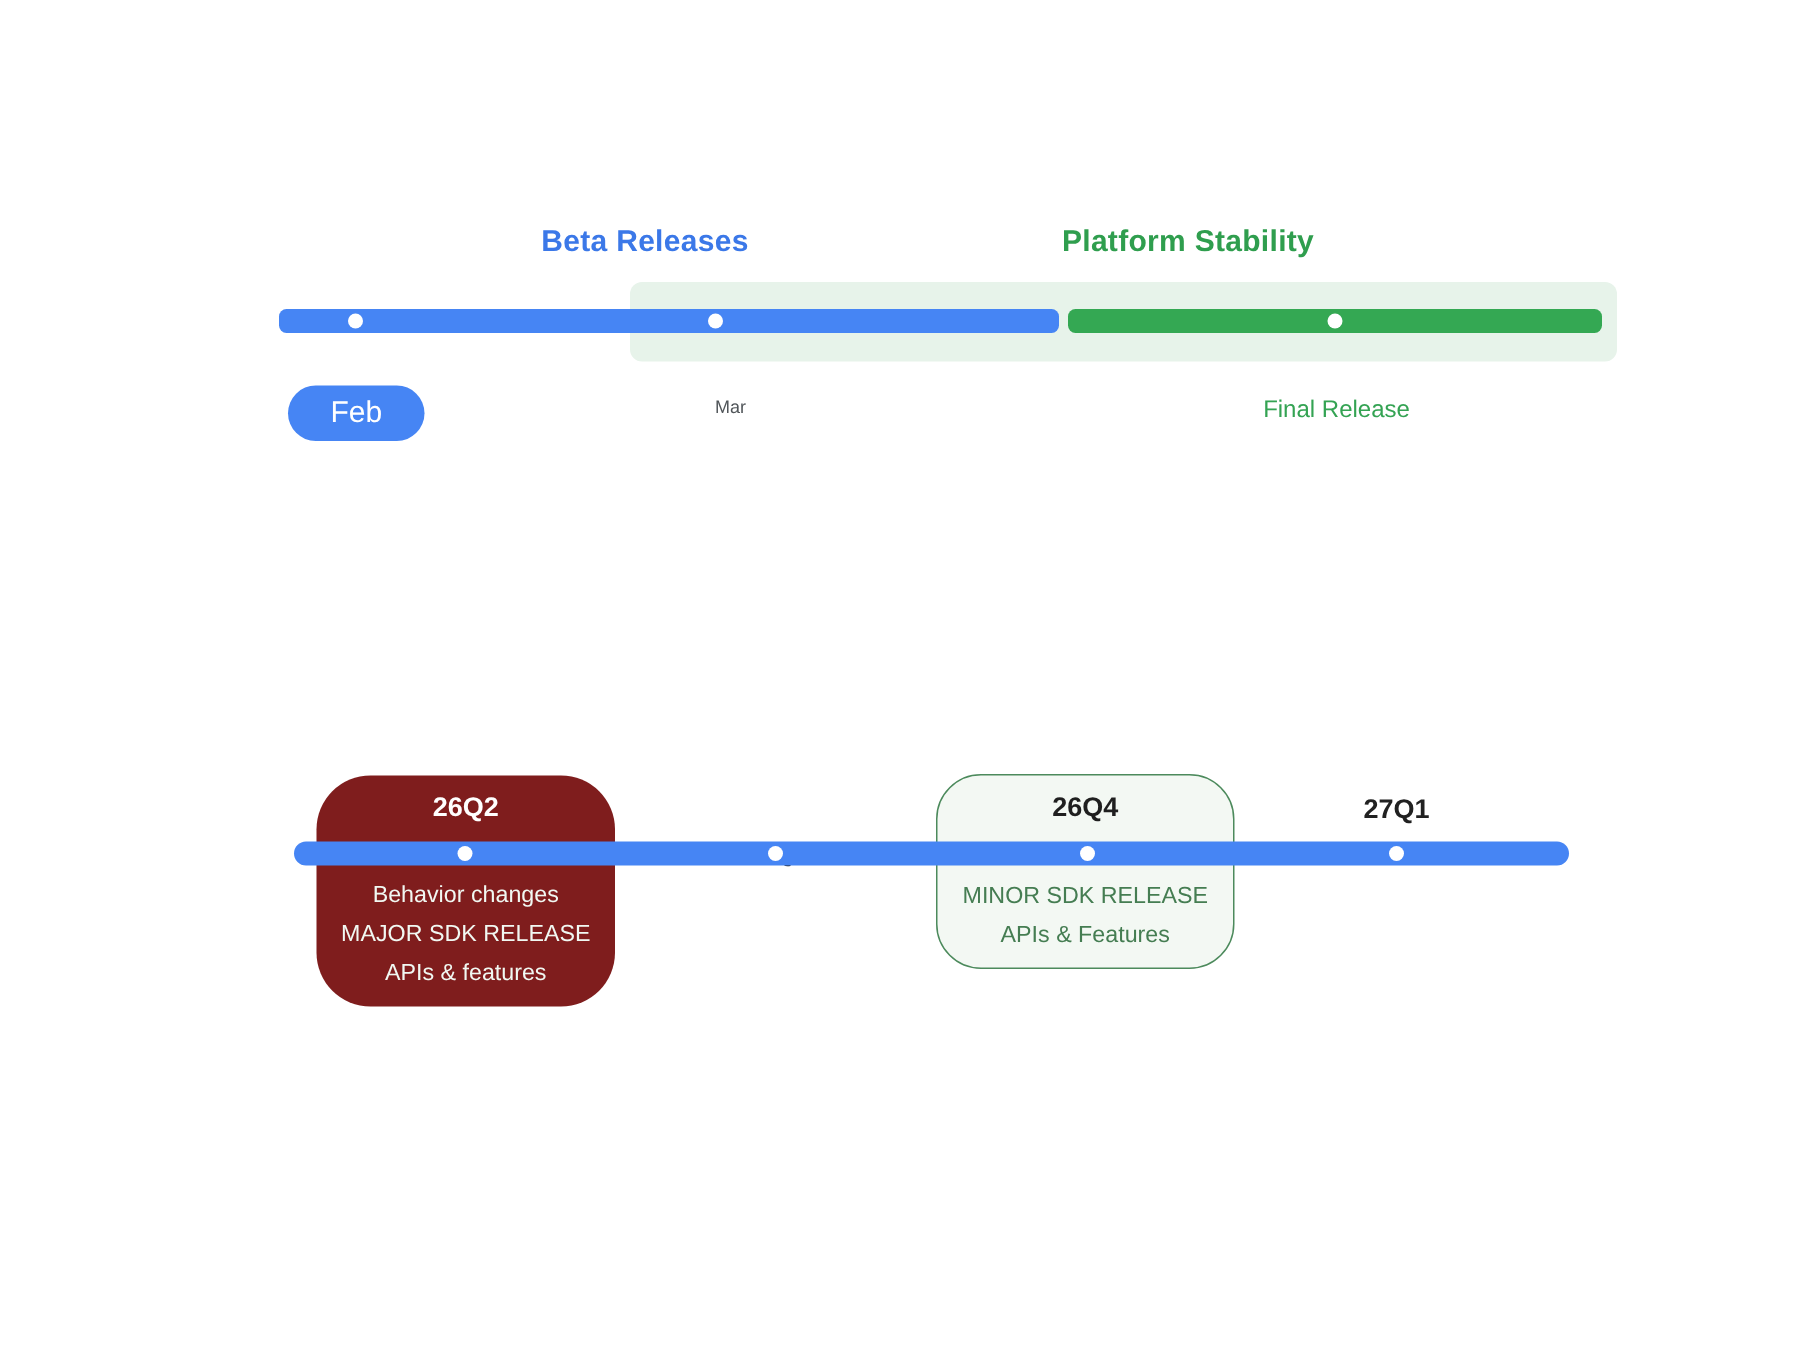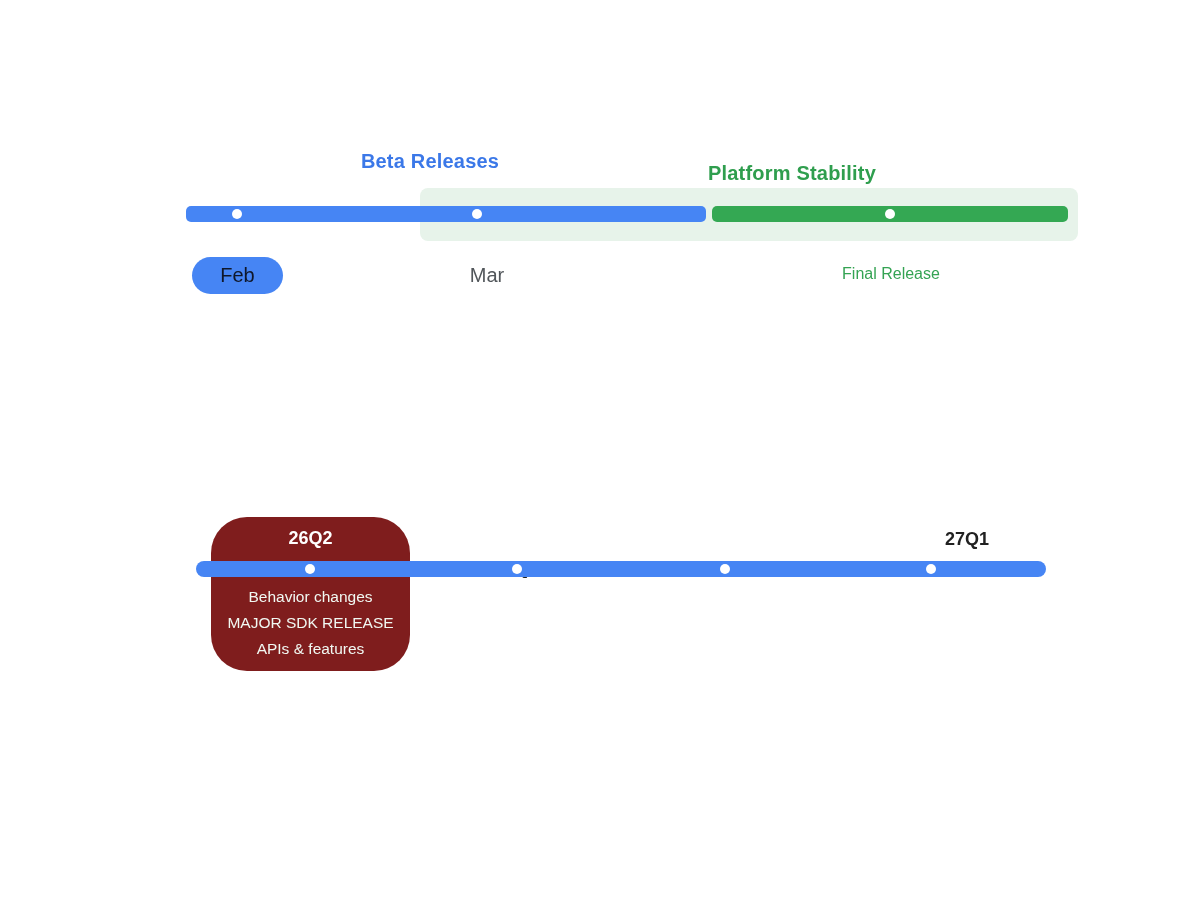--- a/index.html
+++ b/index.html
@@ -18,24 +18,24 @@
     background:#E7F3EA;border-radius:8px;
   }
   .bar{height:16px;border-radius:5px;}
   .bar.blue{background:#4685F4;}
   .bar.green{background:#34A853;}
   .top-bar-blue{left:186px;top:206px;width:520px;}
   .top-bar-green{left:712px;top:206px;width:356px;}
   .dot{width:10px;height:10px;border-radius:50%;background:#ffffff;}
   .month-pill{
     left:192px;top:257px;width:91px;height:37px;border-radius:18.5px;
-    background:#4685F4;color:#0f172a;font-size:20px;
+    background:#4685F4;color:#ffffff;font-size:20px;
     display:flex;align-items:center;justify-content:center;
   }
-  .month-label{font-size:20px;color:#51565A;white-space:nowrap;}
+  .month-label{font-size:12px;color:#51565A;white-space:nowrap;}
   .final-label{font-size:16px;color:#34A353;white-space:nowrap;}
   
   .q-label{font-size:18px;font-weight:600;color:#212121;white-space:nowrap;}
   .major-box{
     left:211px;top:517px;width:199px;height:154px;border-radius:36px;
     background:#7f1d1d;z-index:1;
   }
   .minor-box{
     left:624px;top:516px;width:199px;height:130px;border-radius:30px;
     background:#F3F8F3;border:1.5px solid #4C8A5C;box-sizing:border-box;z-index:1;
@@ -49,21 +49,21 @@
   .bottom-bar{left:196px;top:561px;width:850px;height:16px;border-radius:8px;background:#4685F4;z-index:2;}
   .z3{z-index:3;}
 </style>
 </head>
 <body>
 
 <div class="canvas">
 
   <div class="abs cx heading blue" style="left:388px;top:150px;">Beta Releases</div>
 
-  <div class="abs cx heading green" style="left:750px;top:162px;">Platform Stability</div>
+  <div class="abs cx heading green" style="left:750px;top:150px;">Platform Stability</div>
 
   <div class="abs band"></div>
 
   <div class="abs bar blue top-bar-blue"></div>
   <div class="abs bar green top-bar-green"></div>
 
   <div class="abs dot" style="left:232px;top:209px;"></div>
   <div class="abs dot" style="left:472px;top:209px;"></div>
   <div class="abs dot" style="left:885px;top:209px;"></div>
 
@@ -77,24 +77,31 @@
 
   <div class="abs major-box">
     <div class="abs box-title">26Q2</div>
     <div class="abs box-lines">
       <div>Behavior changes</div>
       <div>MAJOR SDK RELEASE</div>
       <div>APIs &amp; features</div>
     </div>
   </div>
 
+  <div class="abs minor-box">
+    <div class="abs box-title">26Q4</div>
+    <div class="abs box-lines">
+      <div>MINOR SDK RELEASE</div>
+      <div>APIs &amp; Features</div>
+    </div>
+  </div>
 
   <div class="abs cx q-label" style="left:517px;top:558px;">26Q3</div>
 
-  <div class="abs cx q-label" style="left:931px;top:529px;margin-left:36px;">27Q1</div>
+  <div class="abs cx q-label" style="left:931px;top:529px;">27Q1</div>
 
   <div class="abs bottom-bar"></div>
 
   <div class="abs dot z3" style="left:305px;top:564px;"></div>
   <div class="abs dot z3" style="left:512px;top:564px;"></div>
   <div class="abs dot z3" style="left:720px;top:564px;"></div>
   <div class="abs dot z3" style="left:926px;top:564px;"></div>
 
 </div>
 

